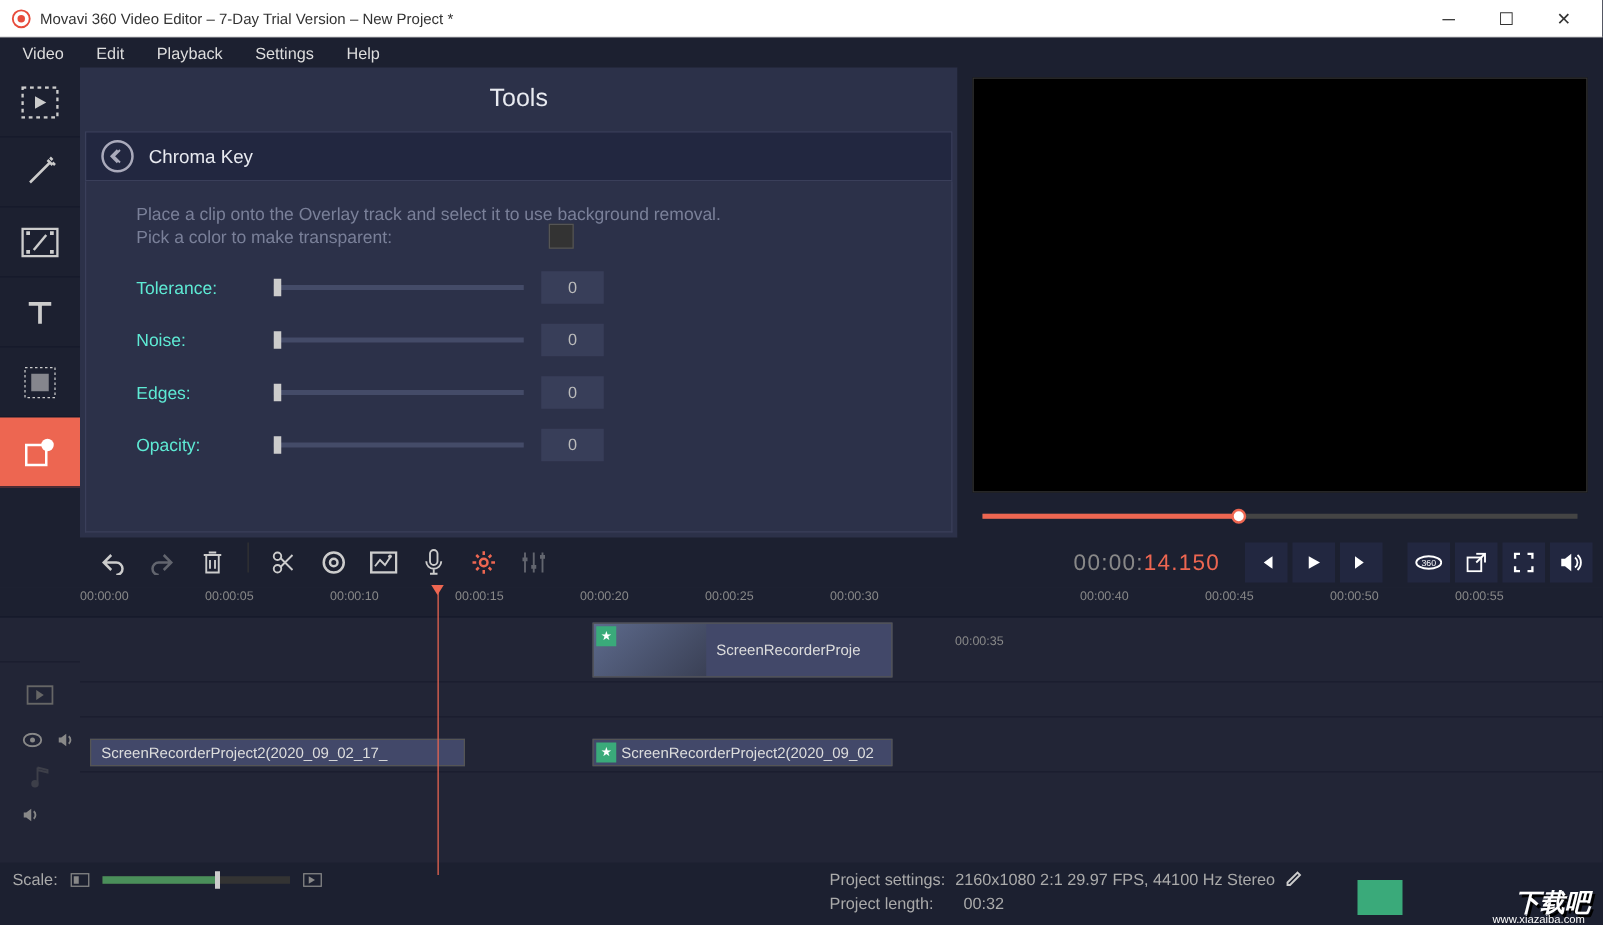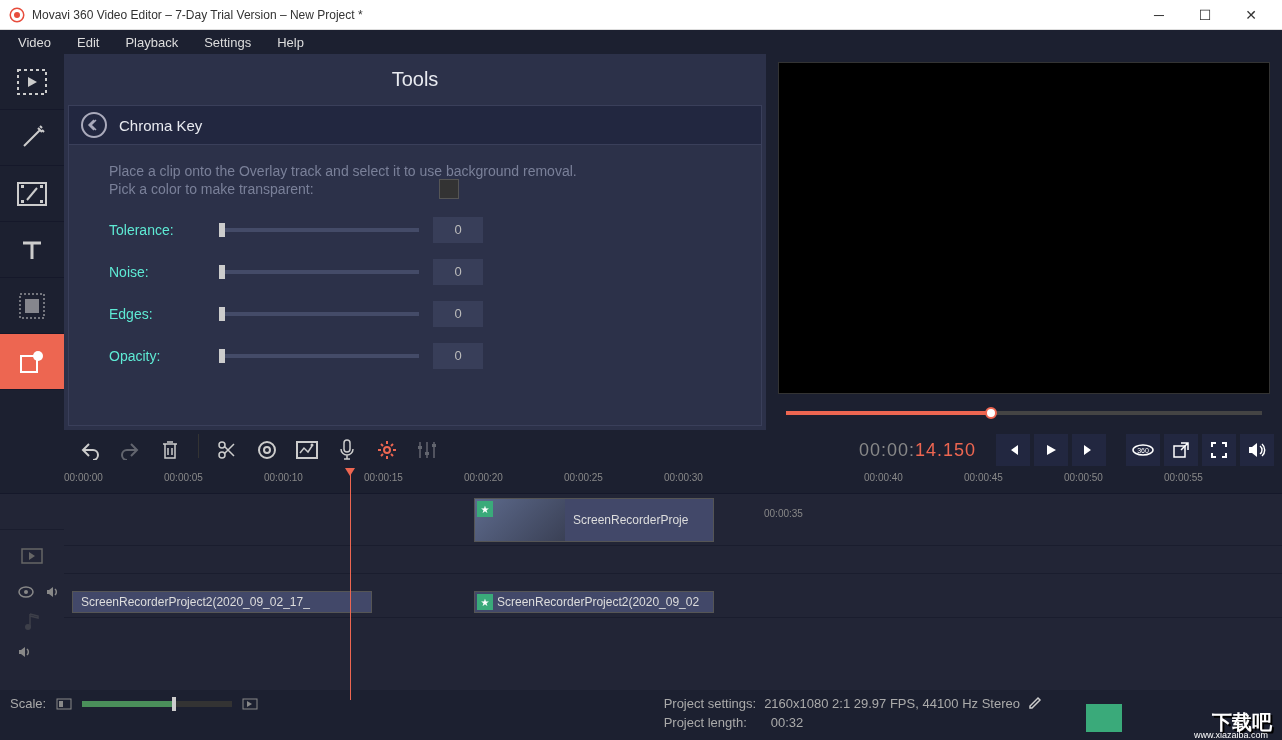--- a/index.html
+++ b/index.html
@@ -85,21 +85,21 @@
 .star-badge { position: absolute; top: 2px; left: 2px; width: 16px; height: 16px; background: #3aaa7a; display: flex; align-items: center; justify-content: center; color: #fff; font-size: 10px; }
 
 
 .statusbar { position: absolute; bottom: 0; left: 0; right: 0; height: 50px; background: #1c2030; display: flex; align-items: flex-start; padding: 6px 10px; color: #aaa; font-size: 13px; }
 .scale-ctrl { display: flex; align-items: center; gap: 10px; }
 .scale-track { width: 150px; height: 6px; background: #333; position: relative; }
 .scale-fill { height: 6px; background: #4a8f5a; width: 60%; }
 .scale-thumb { width: 4px; height: 14px; background: #ccc; position: absolute; top: -4px; left: 60%; }
 .proj-info { margin-left: auto; margin-right: 230px; }
 .proj-row { margin-bottom: 4px; display: flex; gap: 8px; }
-.watermark { position: absolute; right: 10px; bottom: 4px; font-size: 20px; font-weight: bold; color: #fff; text-shadow: 2px 2px #000; }
+.watermark { position: absolute; right: 10px; bottom: 4px; font-size: 20px; font-weight: bold; color: #fff; text-shadow: 2px 2px #000; font-style: italic; }
 .watermark-sub { position: absolute; right: 14px; bottom: 0px; font-size: 9px; color: #fff; }
 .green-block { position: absolute; right: 160px; bottom: 8px; width: 36px; height: 28px; background: #3aaa7a; }
 
 svg { display: block; }
 </style>
 </head>
 <body>
 
 <div class="titlebar">
   <span>

